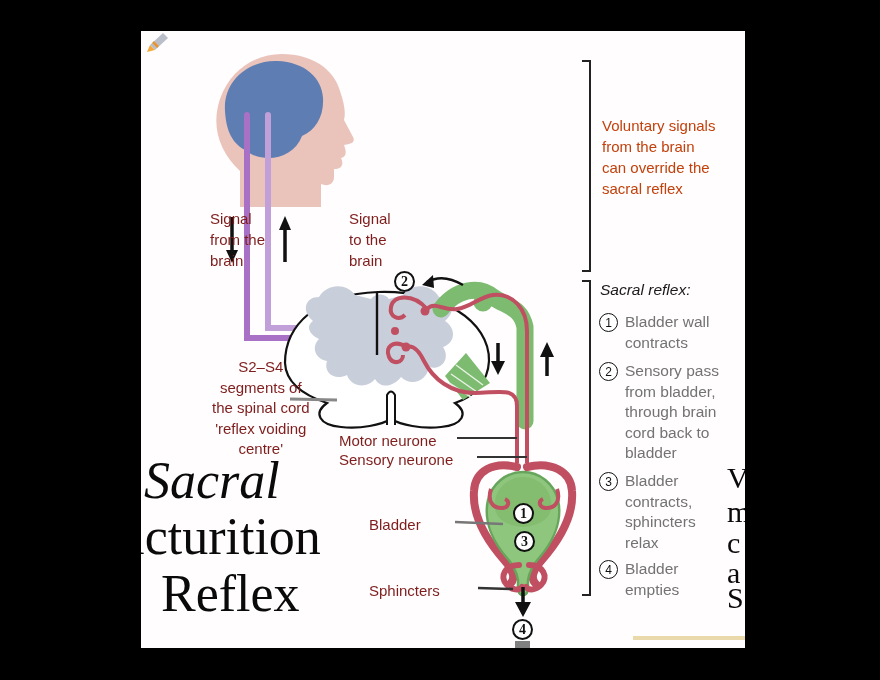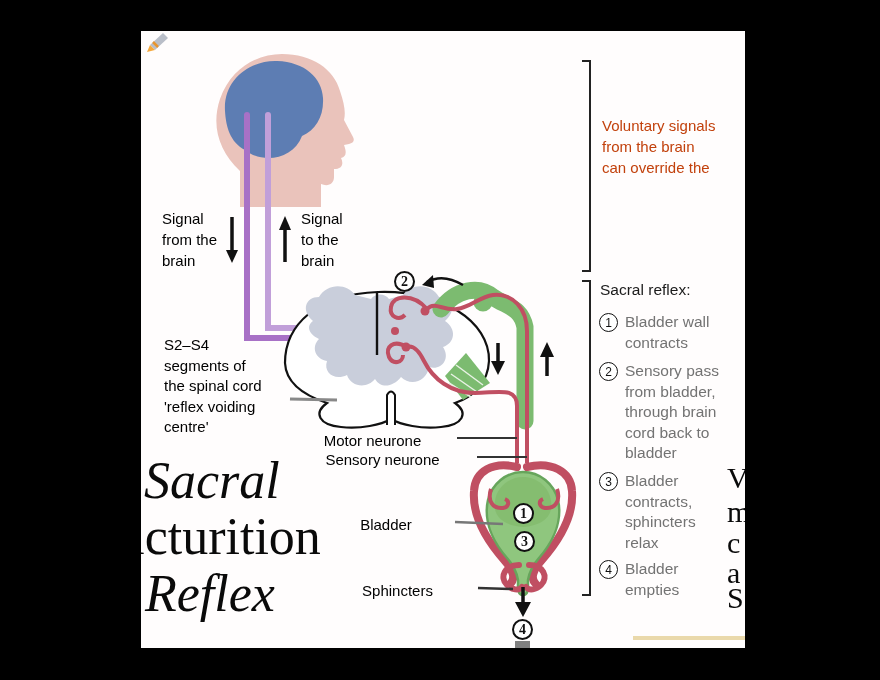--- a/index.html
+++ b/index.html
@@ -1,23 +1,23 @@
 <!DOCTYPE html>
 <html><head>
 <meta charset="utf-8">
 <style>
   html,body{margin:0;padding:0;background:#000;}
   .stage{position:relative;width:880px;height:680px;background:#000;overflow:hidden;
          font-family:"Liberation Sans",sans-serif;}
   .slide{position:absolute;left:141px;top:31px;width:604px;height:617px;
          background:#fffdfd;overflow:hidden;}
   .art{position:absolute;left:0;top:0;}
-  .txt{position:absolute;color:#000000;font-size:15px;line-height:21px;white-space:nowrap;}
+  .txt{position:absolute;color:#7f1d1d;font-size:15px;line-height:21px;white-space:nowrap;margin-left:48px;}
   .txt.small{font-size:15px;line-height:20.5px;}
-  .ralign{text-align:center;}
+  .ralign{text-align:left;}
   .vol{position:absolute;color:#c2410c;font-size:15px;line-height:21px;white-space:nowrap;}
   .heading{position:absolute;color:#1b1b1b;font-size:15.5px;white-space:nowrap;}
   .step{position:absolute;left:458px;display:flex;align-items:flex-start;}
   .lcircle{flex:0 0 auto;width:17px;height:17px;border:1.6px solid #111;border-radius:50%;
            display:flex;align-items:center;justify-content:center;font-size:12px;color:#111;
            margin-right:7px;margin-top:1px;background:#fff;}
   .slines{font-size:15.5px;line-height:20.5px;color:#737373;white-space:nowrap;}
   .ncircle{position:absolute;width:21px;height:21px;border:2px solid #111;border-radius:50%;
            background:#fff;display:flex;align-items:center;justify-content:center;
            font-family:"Liberation Serif",serif;font-weight:bold;font-size:14px;color:#111;box-sizing:border-box;}
@@ -145,39 +145,40 @@
     <div class="txt" style="left:21px;top:177px;">
       <div>Signal</div>
       <div>from the</div>
       <div>brain</div>
     </div>
     <div class="txt" style="left:160px;top:177px;">
       <div>Signal</div>
       <div>to the</div>
       <div>brain</div>
     </div>
-    <div class="txt small" style="left:23px;top:304px;">
+    <div class="txt small" style="left:23px;top:326px;text-align:center;">
       <div>S2–S4</div>
       <div>segments of</div>
       <div>the spinal cord</div>
       <div>'reflex voiding</div>
       <div>centre'</div>
     </div>
     <div class="txt ralign" style="left:150px;top:399px;width:163px;">Motor neurone</div>
     <div class="txt ralign" style="left:150px;top:418px;width:183px;">Sensory neurone</div>
     <div class="txt ralign" style="left:180px;top:483px;width:130px;">Bladder</div>
     <div class="txt ralign" style="left:180px;top:549px;width:153px;">Sphincters</div>
 
     <div class="vol" style="left:461px;top:84px;">
       <div>Voluntary signals</div>
       <div>from the brain</div>
       <div>can override the</div>
-    </div>
-
-    <div class="heading" style="left:459px;top:250px;">Sacral reflex:</div>
+      <div>sacral reflex</div>
+    </div>
+
+    <div class="heading" style="left:459px;top:250px;font-style:italic;">Sacral reflex:</div>
 
     <div class="step" style="top:281px;">
       <span class="lcircle">1</span>
       <div class="slines">
         <div>Bladder wall</div>
         <div>contracts</div>
       </div>
     </div>
     <div class="step" style="top:330px;">
       <span class="lcircle">2</span>
@@ -201,21 +202,21 @@
     <div class="step" style="top:528px;">
       <span class="lcircle">4</span>
       <div class="slines">
         <div>Bladder</div>
         <div>empties</div>
       </div>
     </div>
 
     <div class="big" style="left:3px;top:424px;font-style:italic;">Sacral</div>
     <div class="big" style="left:-57px;top:480px;">Micturition</div>
-    <div class="big" style="left:4px;top:537px;font-style:italic;">Reflex</div>
+    <div class="big" style="left:20px;top:537px;">Reflex</div>
 
     <div class="frag" style="left:586px;top:431px;">V</div>
     <div class="frag" style="left:586px;top:465px;">m</div>
     <div class="frag" style="left:586px;top:496px;">c</div>
     <div class="frag" style="left:586px;top:526px;">a</div>
     <div class="frag" style="left:586px;top:551px;">S</div>
 
   </div>
 </div>
 

